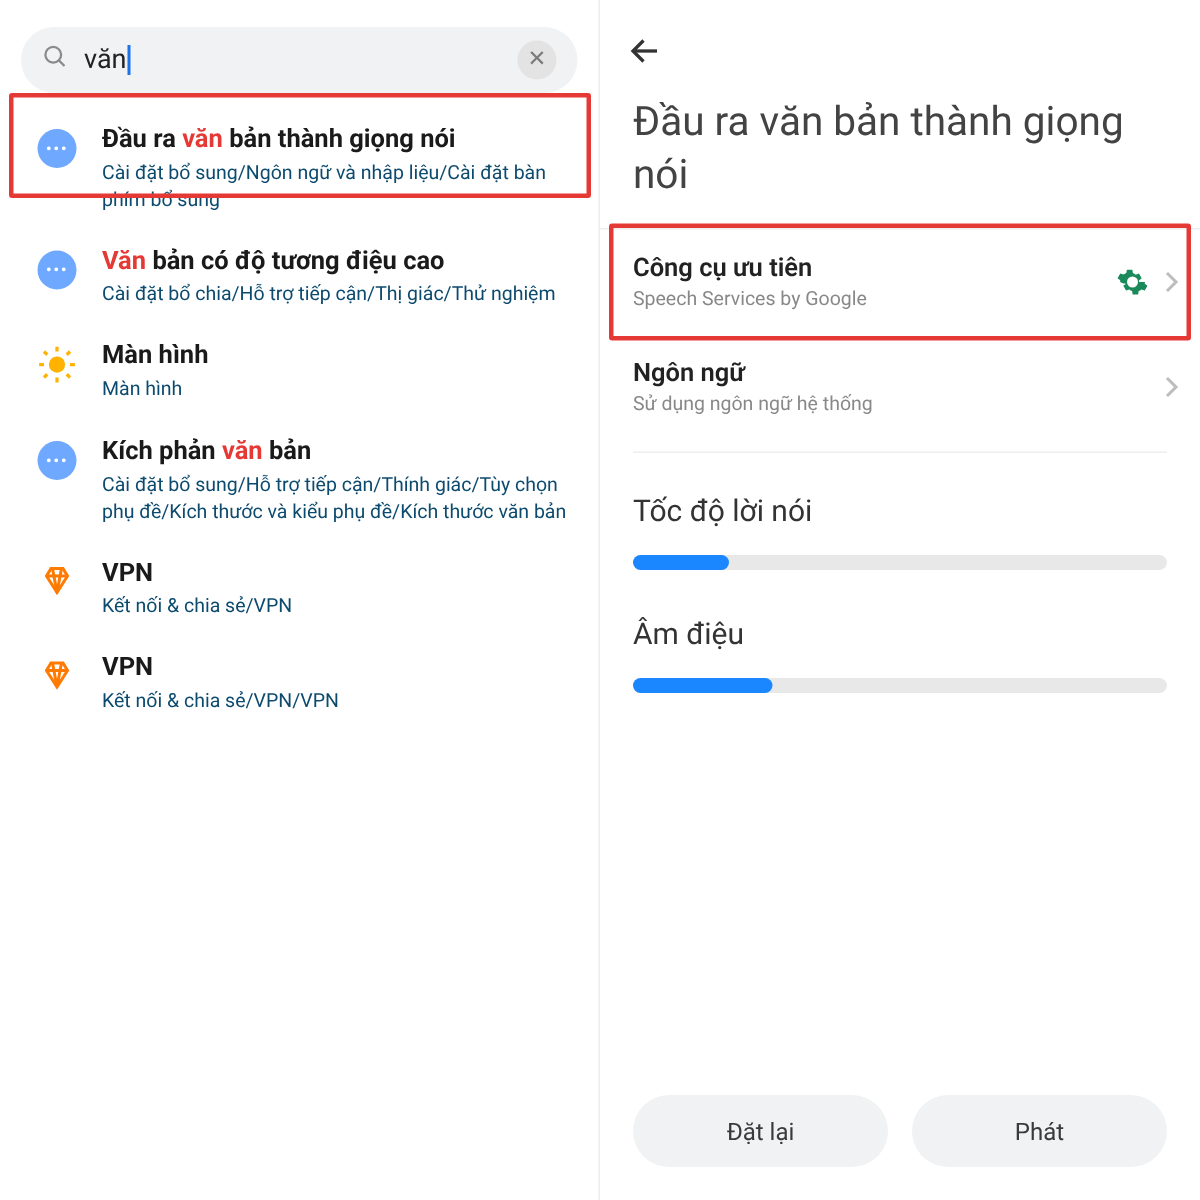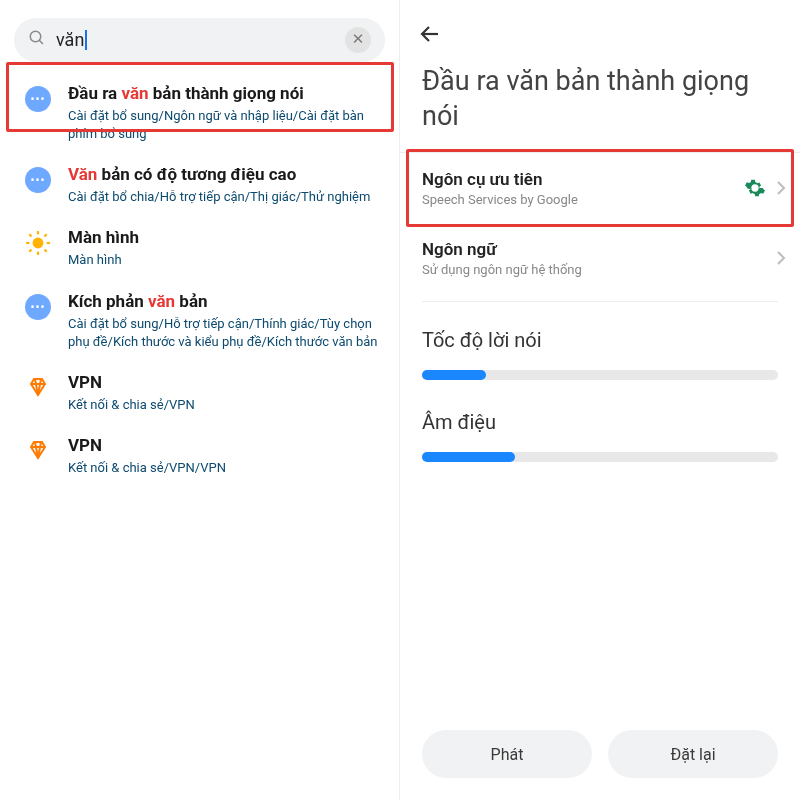--- a/index.html
+++ b/index.html
@@ -246,21 +246,21 @@
         </svg>
     </div>
   </div>
 
   <div class="page-title">Đầu ra văn bản thành giọng nói</div>
 
   <div class="sep"></div>
 
   <div class="row" style="position:relative;">
     <div class="rbody">
-      <div class="rtitle">Ngôn cụ ưu tiên</div>
+      <div class="rtitle">Công cụ ưu tiên</div>
       <div class="rsub">Speech Services by Google</div>
     </div>
     <div class="gear">
       <svg viewBox="0 0 24 24">
           <path d="M12 8a4 4 0 100 8 4 4 0 000-8zm9 4a7 7 0 01-.1 1.2l2 1.6-2 3.4-2.4-.8a7 7 0 01-2 1.2l-.4 2.5h-4l-.4-2.5a7 7 0 01-2-1.2l-2.4.8-2-3.4 2-1.6A7 7 0 013 12a7 7 0 01.1-1.2l-2-1.6 2-3.4 2.4.8a7 7 0 012-1.2L7.9 3h4l.4 2.5a7 7 0 012 1.2l2.4-.8 2 3.4-2 1.6c.1.4.1.8.1 1.1z"></path>
         </svg>
     </div>
     <div class="chev">
       <svg viewBox="0 0 10 16">
           <polyline points="2,2 8,8 2,14"></polyline>
@@ -293,17 +293,17 @@
 
   <div class="section-label" style="padding-top:10px;">Âm điệu</div>
   <div class="slider-wrap">
     <div class="slider">
       <div class="track"></div>
       <div class="fill" id="fill-pitch" style="width: 26%;"></div>
     </div>
   </div>
 
   <div class="btn-row">
+    <div class="pill-btn">Đặt lại</div>
     <div class="pill-btn">Phát</div>
-    <div class="pill-btn">Đặt lại</div>
   </div>
 
 </div>
 
 </body></html>

